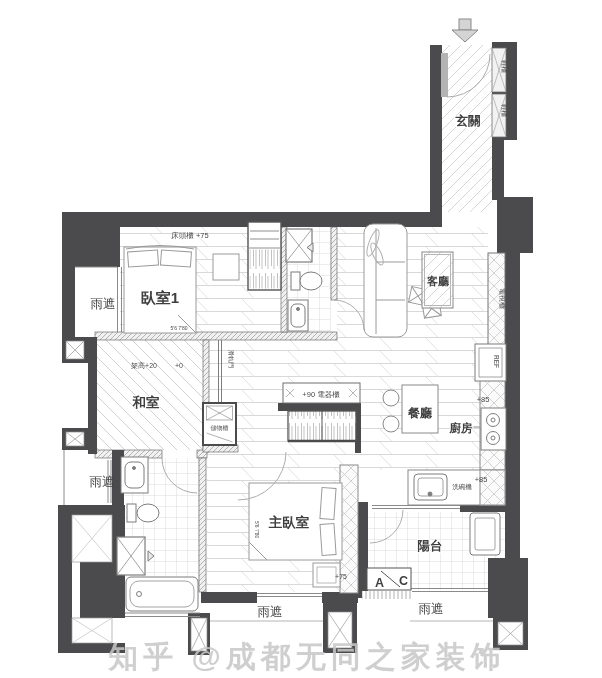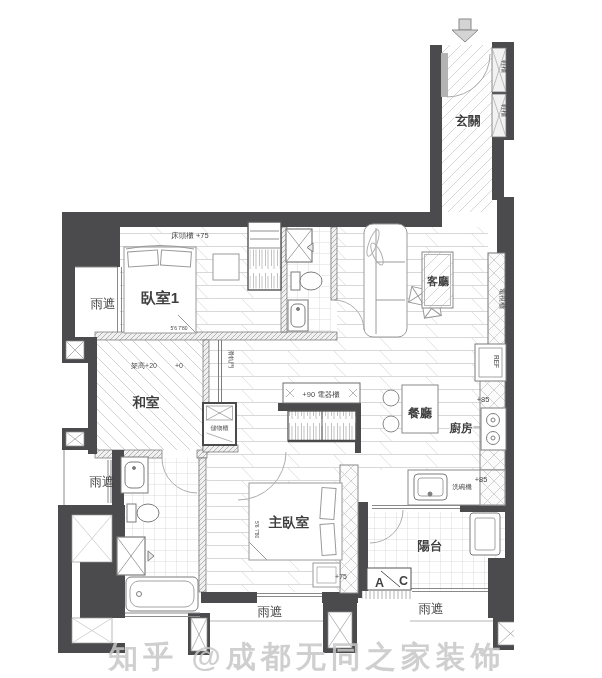--- a/index.html
+++ b/index.html
@@ -1,16 +1,16 @@
 <!DOCTYPE html>
 <html><head>
 <meta charset="utf-8">
 <style>
   html,body{margin:0;padding:0;background:#ffffff;}
-  .page{width:514px;height:678px;position:relative;background:#fff;overflow:hidden;}
+  .page{width:602px;height:678px;position:relative;background:#fff;overflow:hidden;}
   svg{display:block;font-family:"Liberation Sans","DejaVu Sans",sans-serif;}
   text{fill:#3f3f3f;}
   .room-label{font-weight:bold;paint-order:stroke;stroke:#ffffff;stroke-width:2px;}
   .small-label{fill:#4a4a4a;}
   .wm{font-weight:bold;fill:#c7c7c7;opacity:.85;letter-spacing:5px;}
 </style>
 </head>
 <body>
 
 <div class="page">

